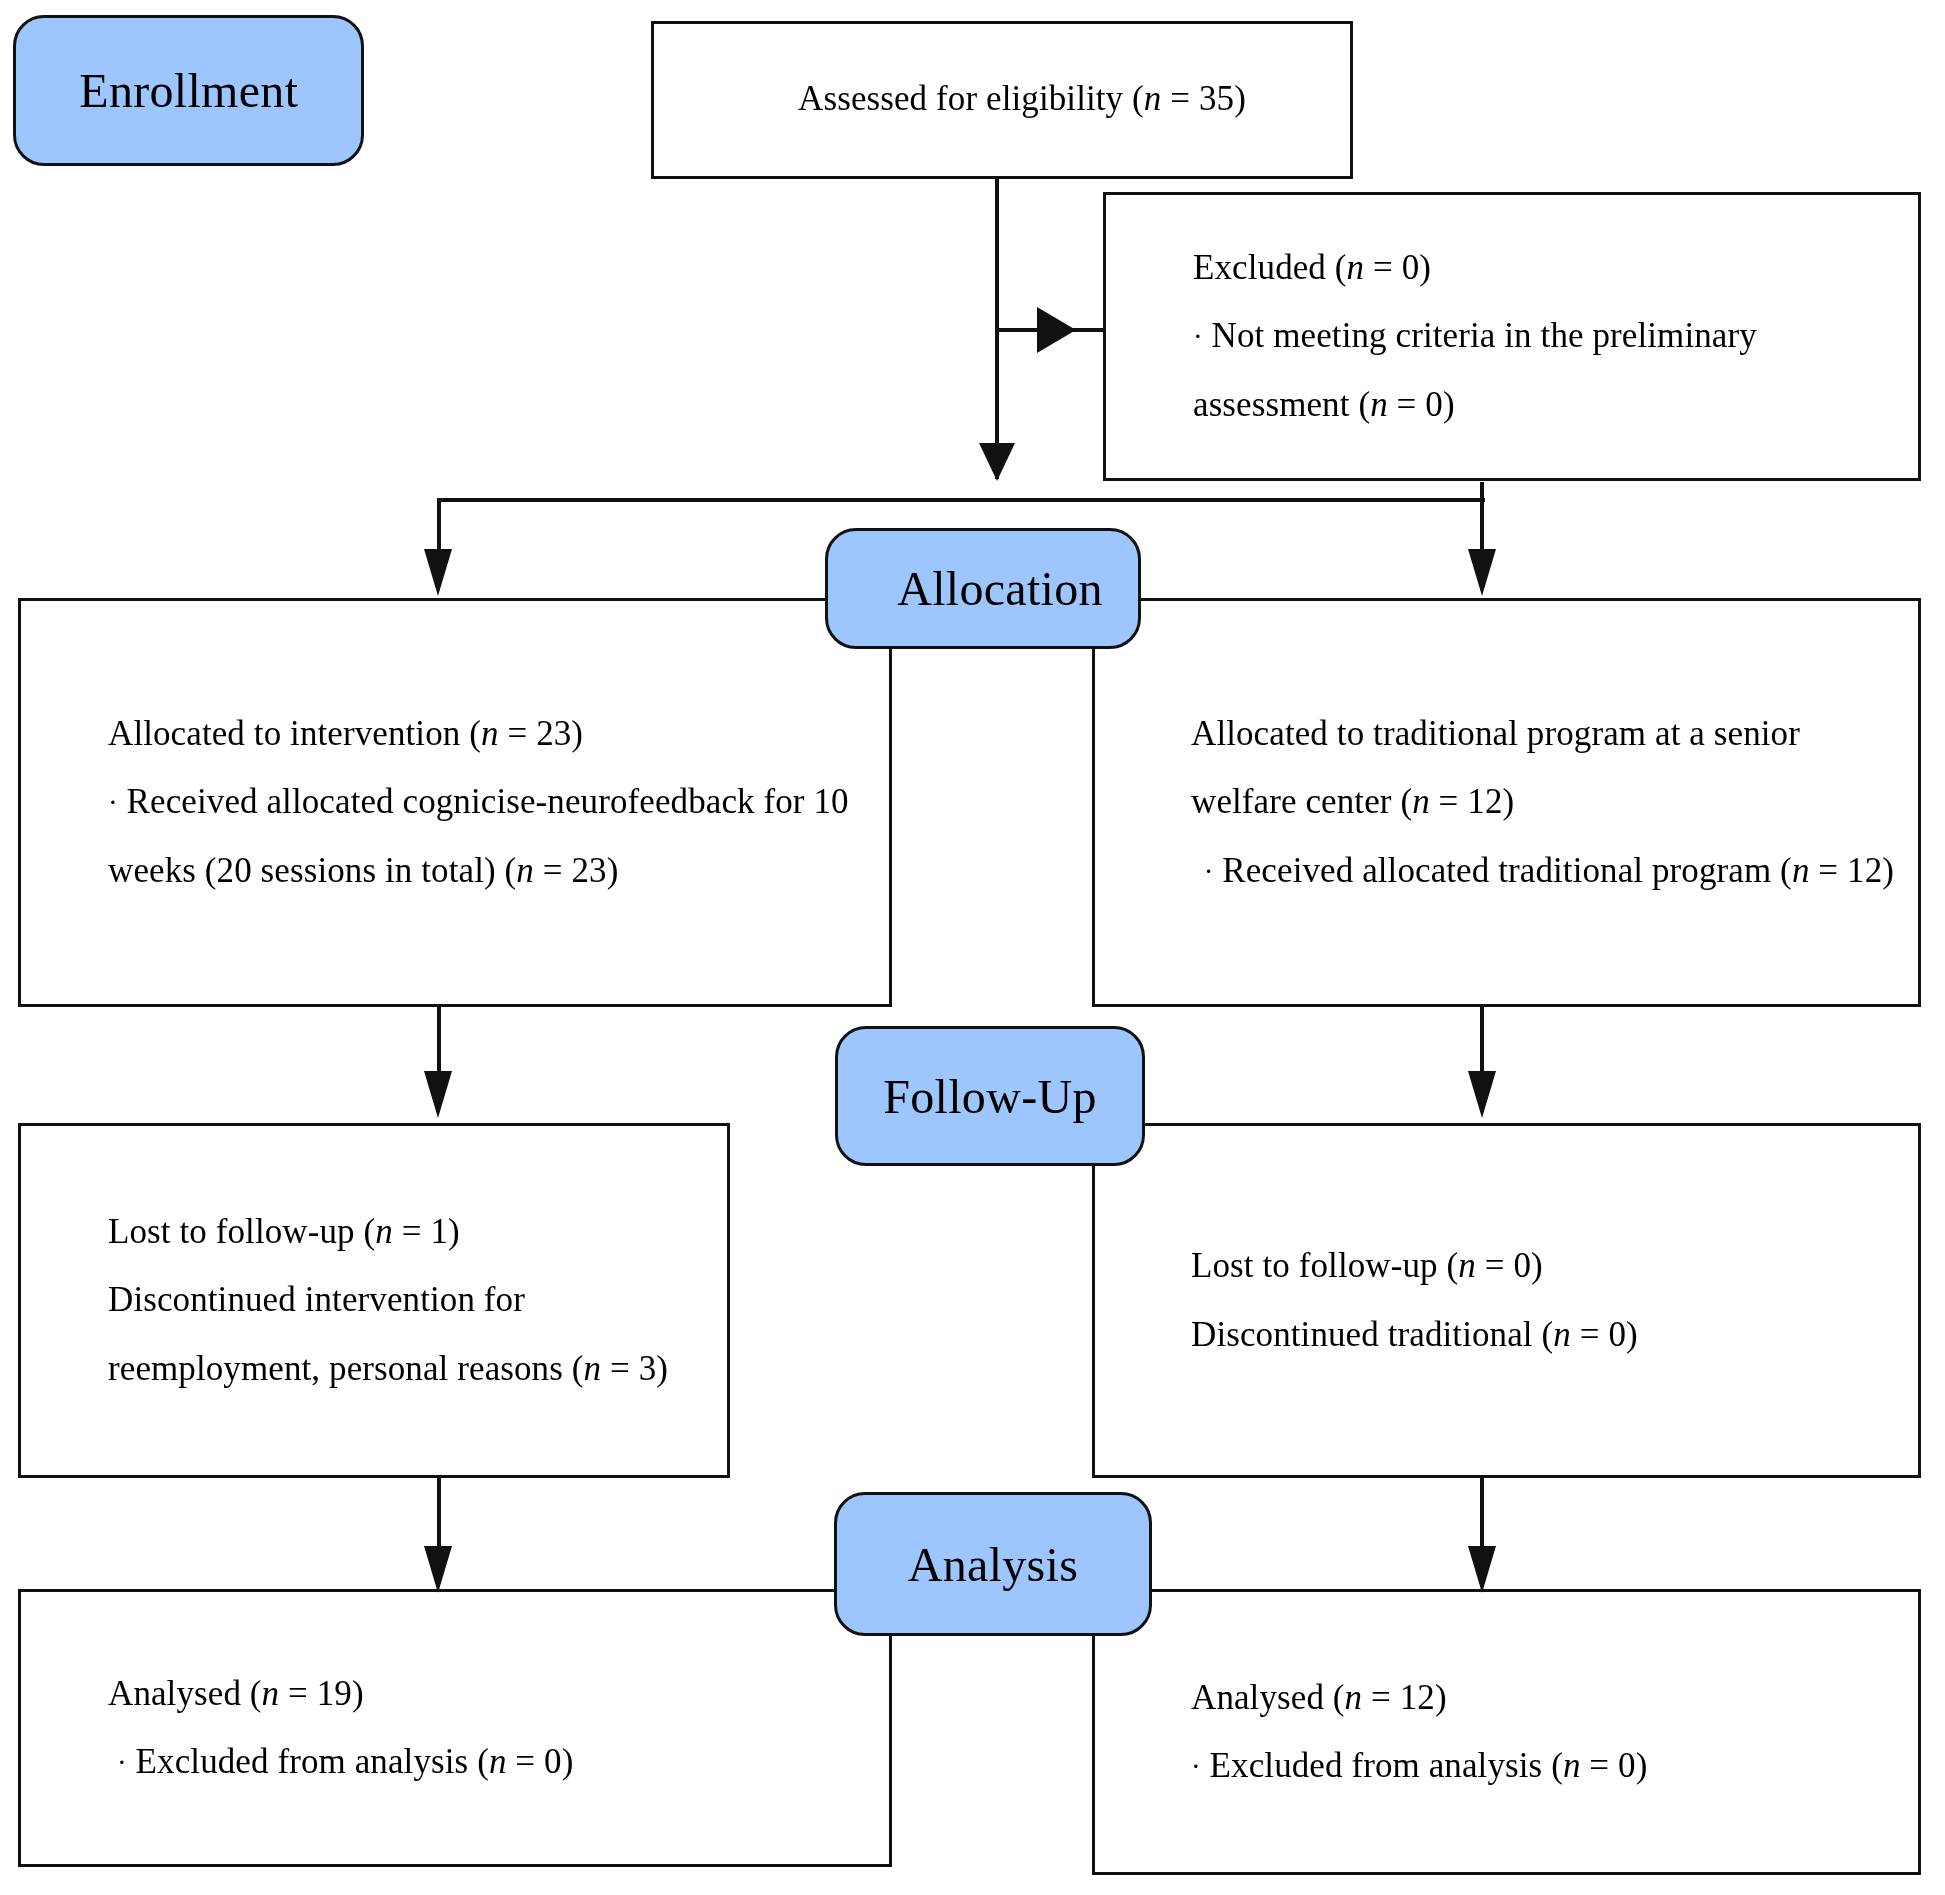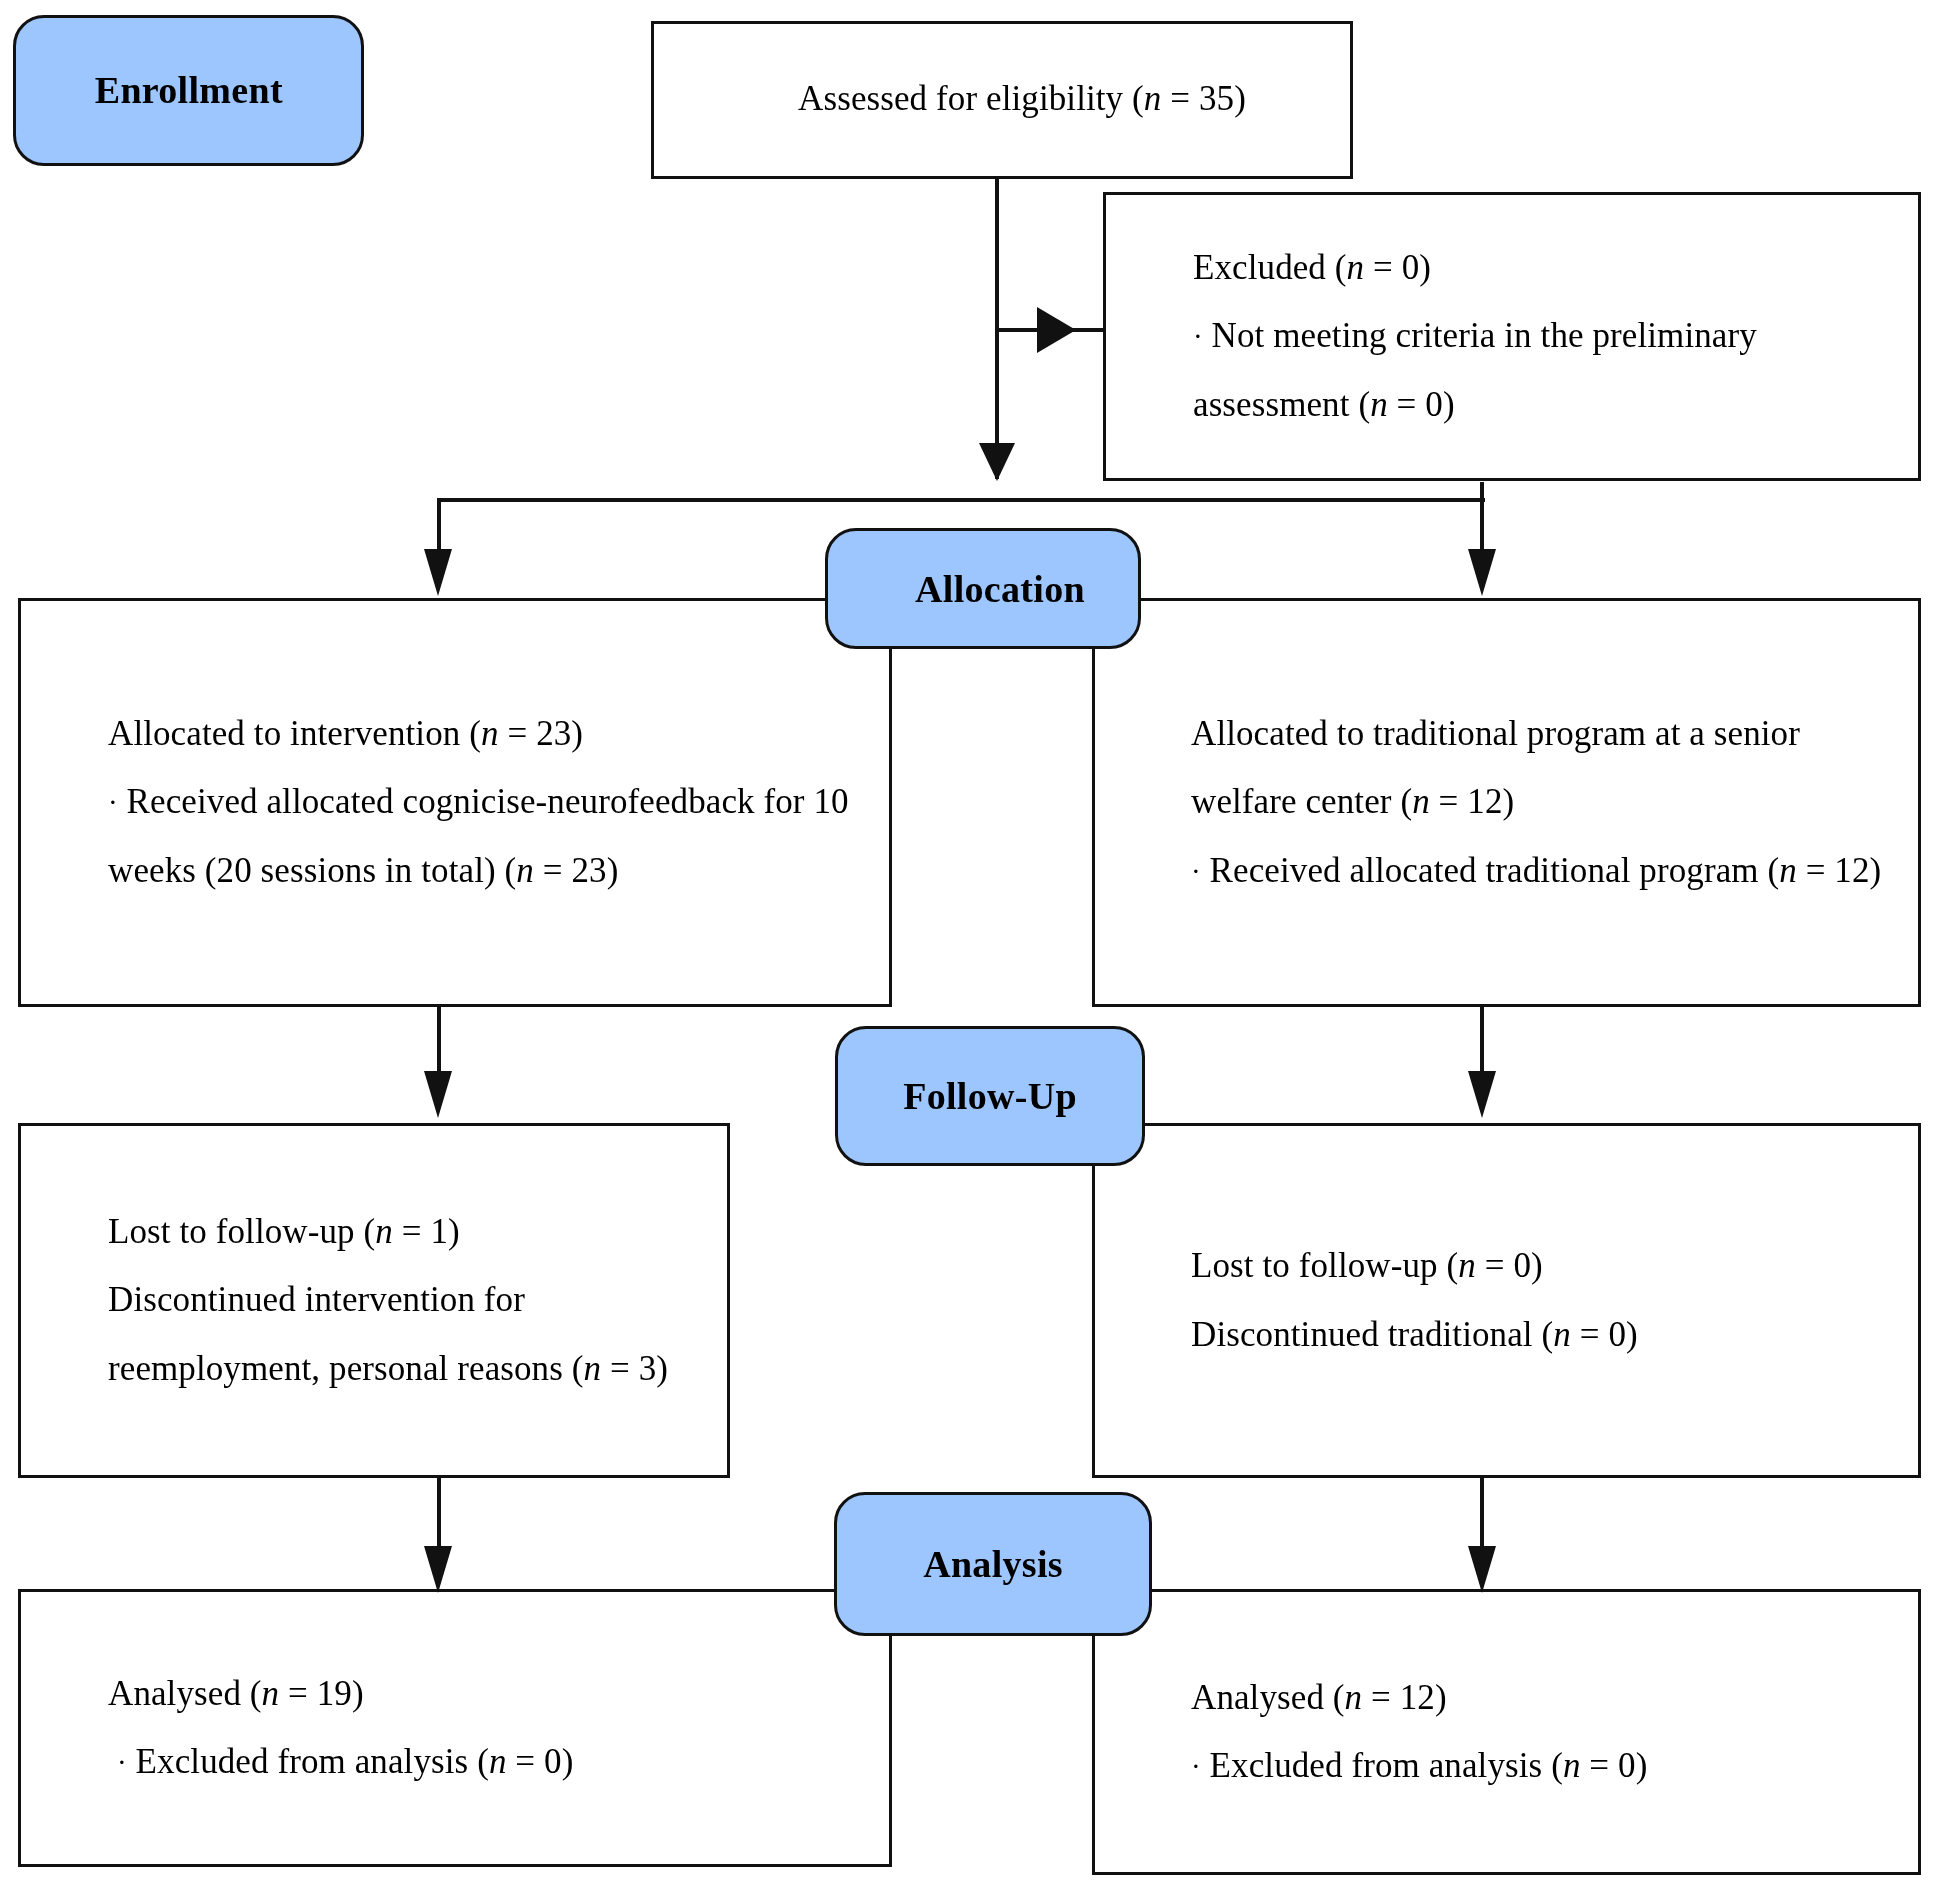--- a/index.html
+++ b/index.html
@@ -43,22 +43,22 @@
     box-sizing:border-box;
     background:#9CC6FD;
     border:3.6px solid #111111;
     border-radius:31px;
     display:flex;
     align-items:center;
     justify-content:center;
     z-index:40;
   }
   .pill span{
-    font-weight:bold;
-    font-size:38px;
+    font-weight:normal;
+    font-size:48px;
     letter-spacing:0.3px;
     white-space:nowrap;
   }
 
   
   .vline{
     position:absolute;
     background:#111111;
     width:4.2px;
     z-index:5;
@@ -135,21 +135,21 @@
 
   <div class="box left" style="left:18px;top:598px;width:874px;height:409px;">
     <div class="txt pad-l">
       <span>Allocated to intervention (</span><span class="ital">n</span><span> = 23)</span>
     </div>
     <div class="txt pad-l">
       <span class="bullet">·</span><span> Received allocated cognicise-neurofeedback for 10 weeks (20 sessions in total) (</span><span class="ital">n</span><span> = 23)</span>
     </div>
   </div>
 
-  <div class="box left" style="left:1092px;top:598px;width:829px;height:409px;">
+  <div class="box left" style="left:1092px;top:598px;width:829px;height:409px;align-items:flex-end;">
     <div class="txt pad-l2">
       <span>Allocated to traditional program at a senior welfare center (</span><span class="ital">n</span><span> = 12)</span>
     </div>
     <div class="txt pad-l2">
       <span class="bullet">·</span><span>  Received allocated traditional program (</span><span class="ital">n</span><span> = 12)</span>
     </div>
   </div>
 
   <div class="vline" style="left:437px;top:1007px;height:80px;"></div>
   <div class="arrow-down slim" style="left:424px;top:1071px;"></div>

